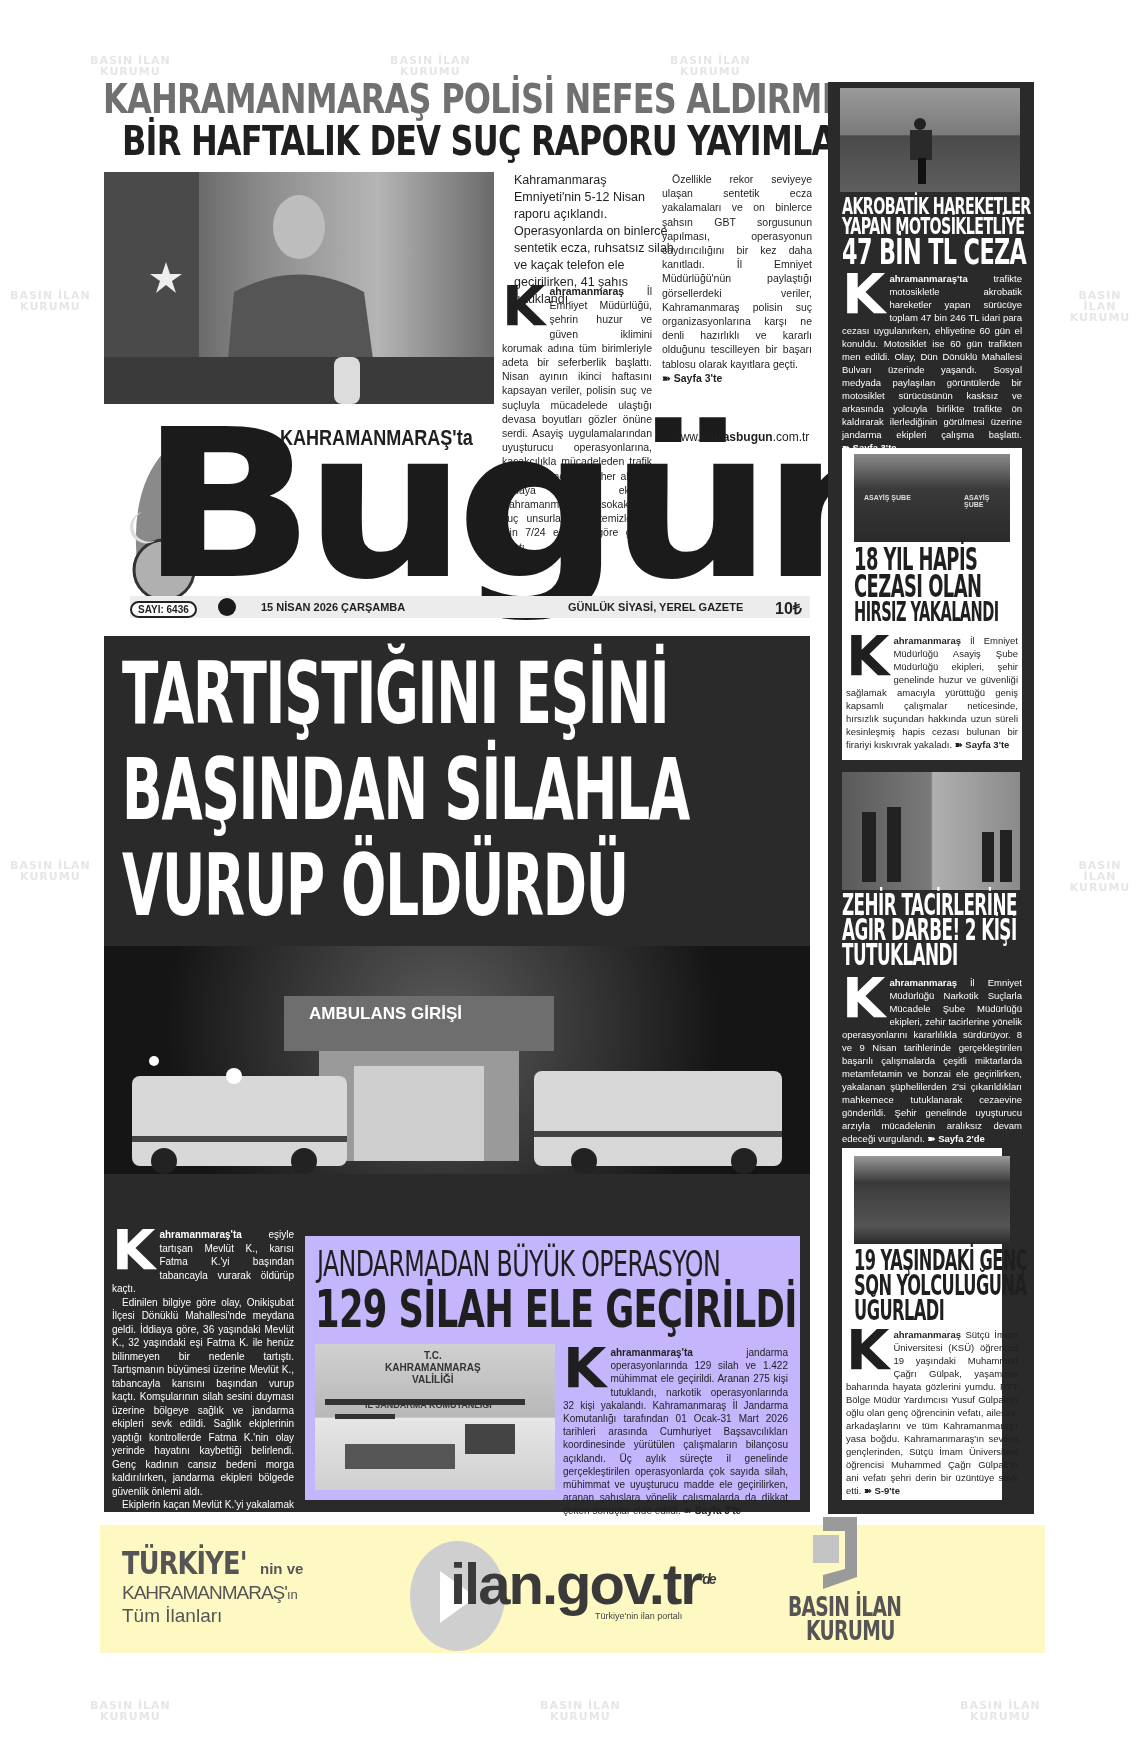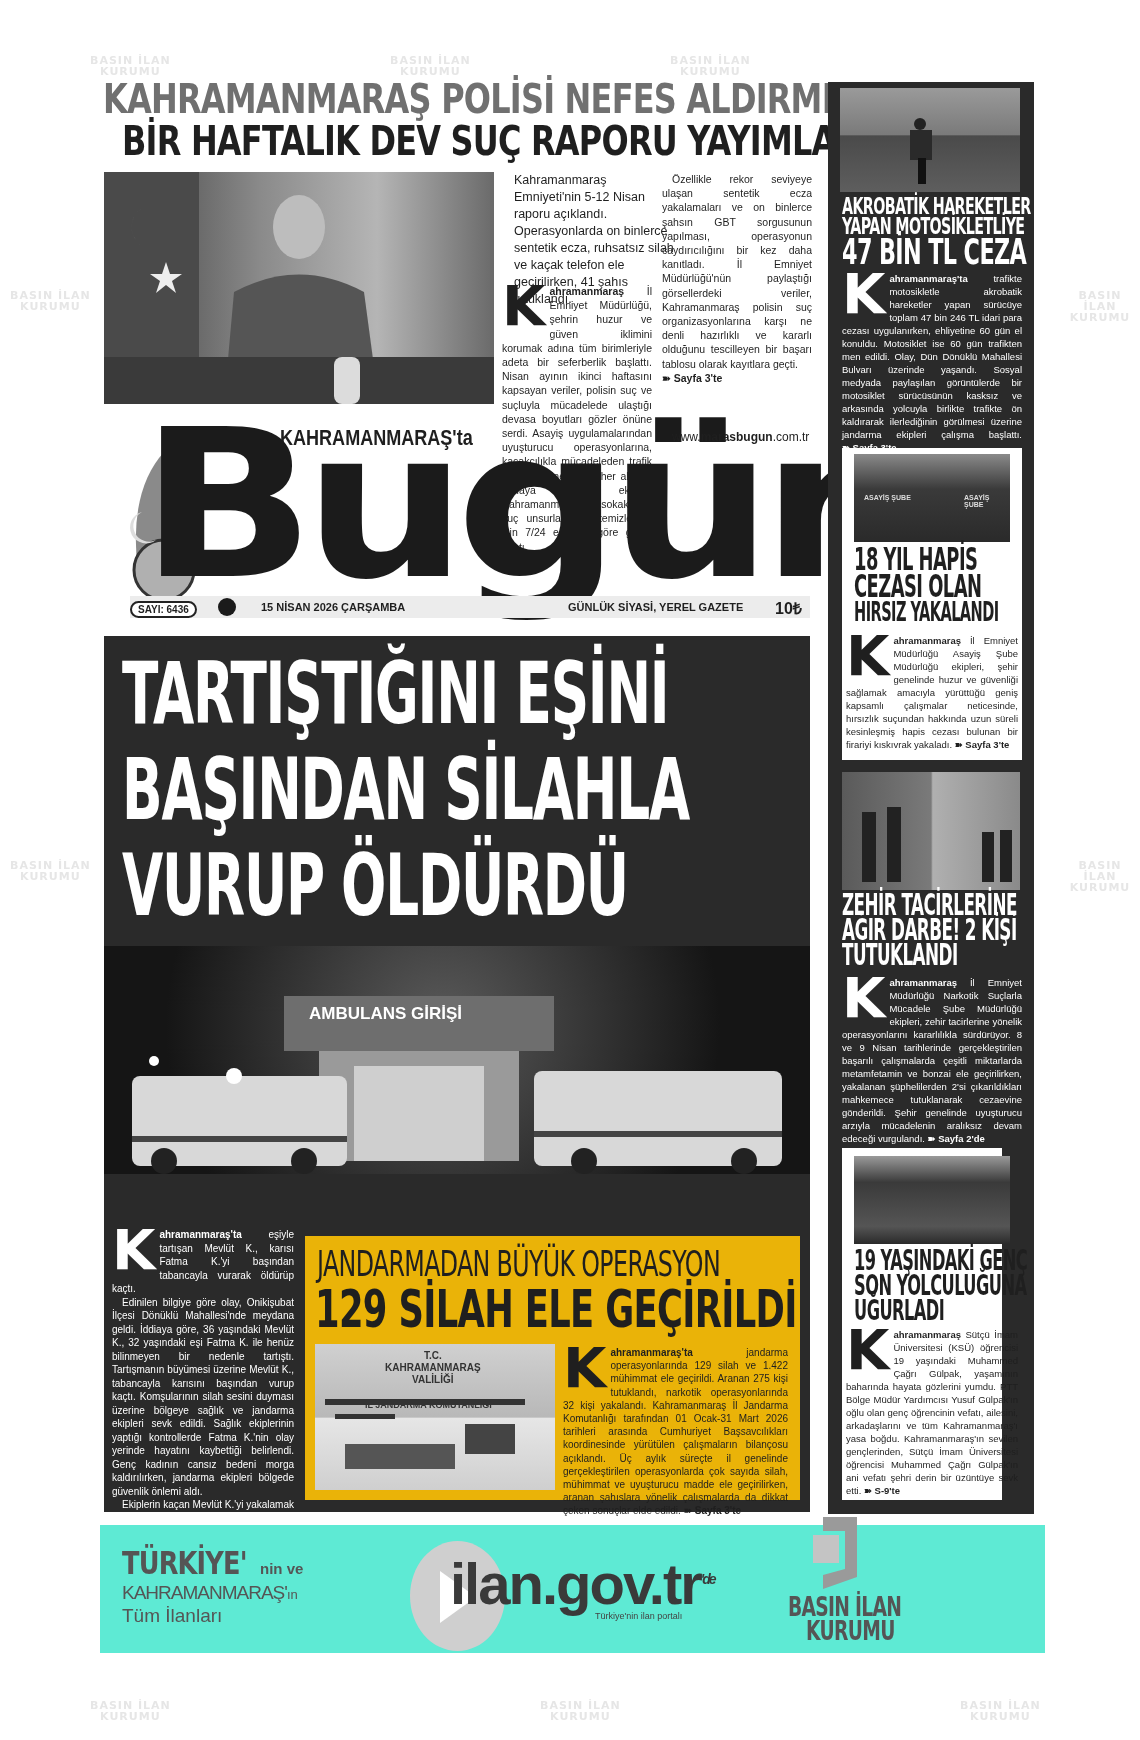--- a/index.html
+++ b/index.html
@@ -27,21 +27,21 @@
   #genre { left: 568px; top: 601px; font-size: 11px; font-weight: bold; }
   #price { left: 775px; top: 597px; font-size: 16px; font-weight: bold; }
   
   #main-block { left: 104px; top: 636px; width: 706px; height: 876px; background: #2a2a2a; }
   #main-h1 { left: 122px; top: 645px; color: #fff; font-size: 86px; line-height: 96px; transform: scaleX(0.62); white-space: nowrap; letter-spacing: -2px; }
   #amb-photo { left: 104px; top: 946px; width: 706px; height: 228px; background: radial-gradient(circle at 48% 35%, #5a5a5a, #151515 70%); }
   
   #right-col { left: 828px; top: 82px; width: 206px; height: 1432px; background: #2a2a2a; }
   .side-h { font-family: "DejaVu Sans", sans-serif; font-weight: bold; transform-origin: left top; white-space: nowrap; letter-spacing: -1px; }
   
-  #ad { left: 100px; top: 1525px; width: 945px; height: 128px; background: #5eead4; }
+  #ad { left: 100px; top: 1525px; width: 945px; height: 128px; background: #fef9c3; }
 </style>
 </head>
 <body>
 
 <div>
   <div class="wm" style="left:90px;top:55px"><span>BASIN İLAN</span><br><span>KURUMU</span></div>
   <div class="wm" style="left:390px;top:55px"><span>BASIN İLAN</span><br><span>KURUMU</span></div>
   <div class="wm" style="left:670px;top:55px"><span>BASIN İLAN</span><br><span>KURUMU</span></div>
   <div class="wm" style="left:10px;top:290px"><span>BASIN İLAN</span><br><span>KURUMU</span></div>
   <div class="wm" style="left:1060px;top:290px"><span>BASIN İLAN</span><br><span>KURUMU</span></div>
@@ -122,21 +122,21 @@
         <circle cx="50" cy="115" r="5" fill="#fff"></circle>
     </svg>
     <div class="abs" style="left:205px;top:58px;color:#fff;font-weight:bold;font-size:17px;">AMBULANS GİRİŞİ</div>
   </div>
   <div class="abs body-text" style="left:112px;top:1228px;width:182px;color:#fff;font-size:10px;line-height:13.5px;">
     <span class="dropcap">K</span><span class="lead">ahramanmaraş'ta</span><span> eşiyle tartışan Mevlüt K., karısı Fatma K.'yi başından tabancayla vurarak öldürüp kaçtı.</span>
     <p style="text-indent:10px;clear:both">Edinilen bilgiye göre olay, Onikişubat İlçesi Dönüklü Mahallesi'nde meydana geldi. İddiaya göre, 36 yaşındaki Mevlüt K., 32 yaşındaki eşi Fatma K. ile henüz bilinmeyen bir nedenle tartıştı. Tartışmanın büyümesi üzerine Mevlüt K., tabancayla karısını başından vurup kaçtı. Komşularının silah sesini duyması üzerine bölgeye sağlık ve jandarma ekipleri sevk edildi. Sağlık ekiplerinin yaptığı kontrollerde Fatma K.'nin olay yerinde hayatını kaybettiği belirlendi. Genç kadının cansız bedeni morga kaldırılırken, jandarma ekipleri bölgede güvenlik önlemi aldı.</p>
     <p style="text-indent:10px"><span>Ekiplerin kaçan Mevlüt K.'yi yakalamak için başlattığı çalışma sürüyor.</span> <span class="ref">S-3'te</span></p>
   </div>
 
-  <div class="abs" style="left:305px;top:1236px;width:495px;height:264px;background:#eab308;">
+  <div class="abs" style="left:305px;top:1236px;width:495px;height:264px;background:#c4b5fd;">
     <div class="abs side-h" style="left:12px;top:8px;font-size:36px;line-height:40px;font-weight:normal;transform:scaleX(0.66);">JANDARMADAN BÜYÜK OPERASYON</div>
     <div class="abs side-h" style="left:10px;top:46px;font-size:52px;line-height:54px;transform:scaleX(0.68);">129 SİLAH ELE GEÇİRİLDİ</div>
     <div class="photo" style="left:10px;top:108px;width:240px;height:146px;background:linear-gradient(180deg,#d0d0d0 0,#b8b8b8 50%,#e6e6e6 51%,#cfcfcf 100%);">
       <div style="position:absolute;left:70px;top:6px;text-align:center;font-size:10px;font-weight:bold;color:#333;line-height:12px;">
         <div>T.C.</div>
           <div>KAHRAMANMARAŞ</div>
           <div>VALİLİĞİ</div>
       </div>
       <div style="position:absolute;left:50px;top:56px;font-size:9px;font-weight:bold;color:#333;">İL JANDARMA KOMUTANLIĞI</div>
       <svg width="240" height="146" viewBox="0 0 240 146" style="position:absolute;left:0;top:0">

